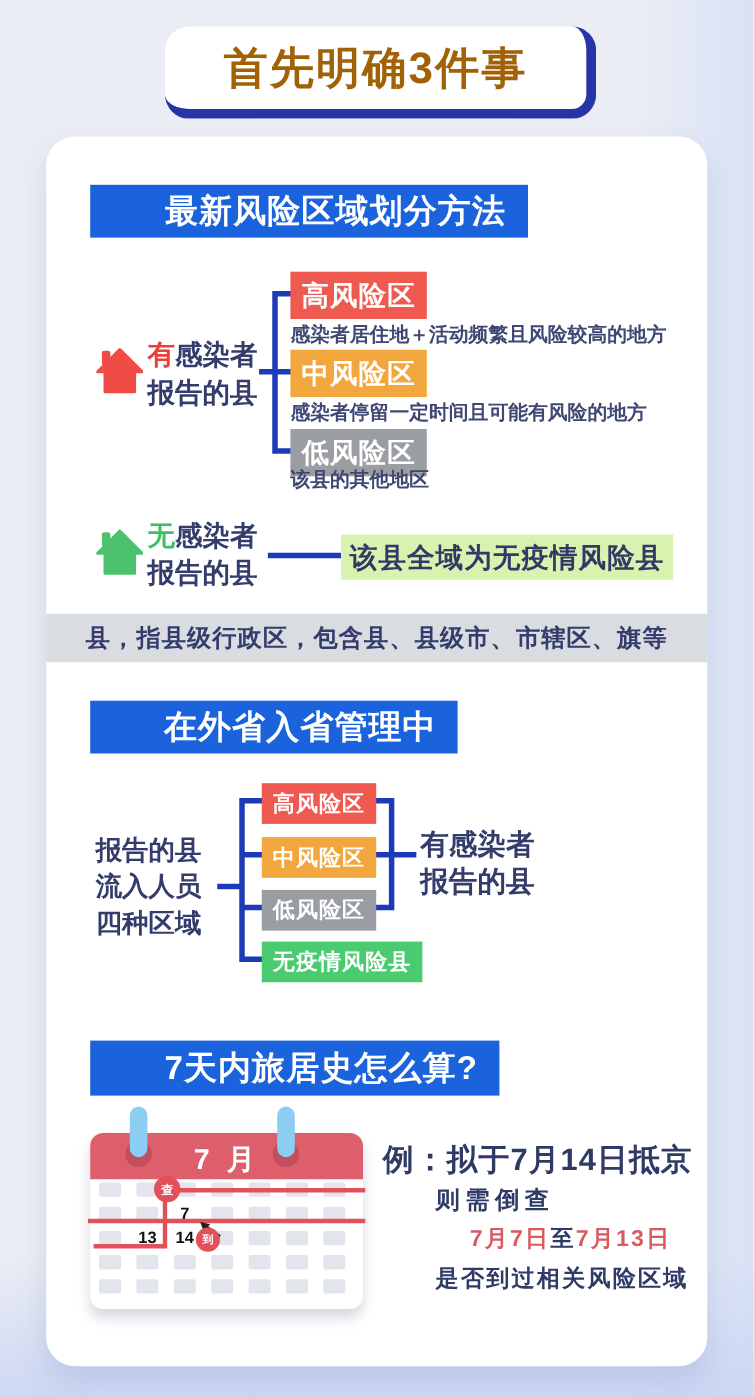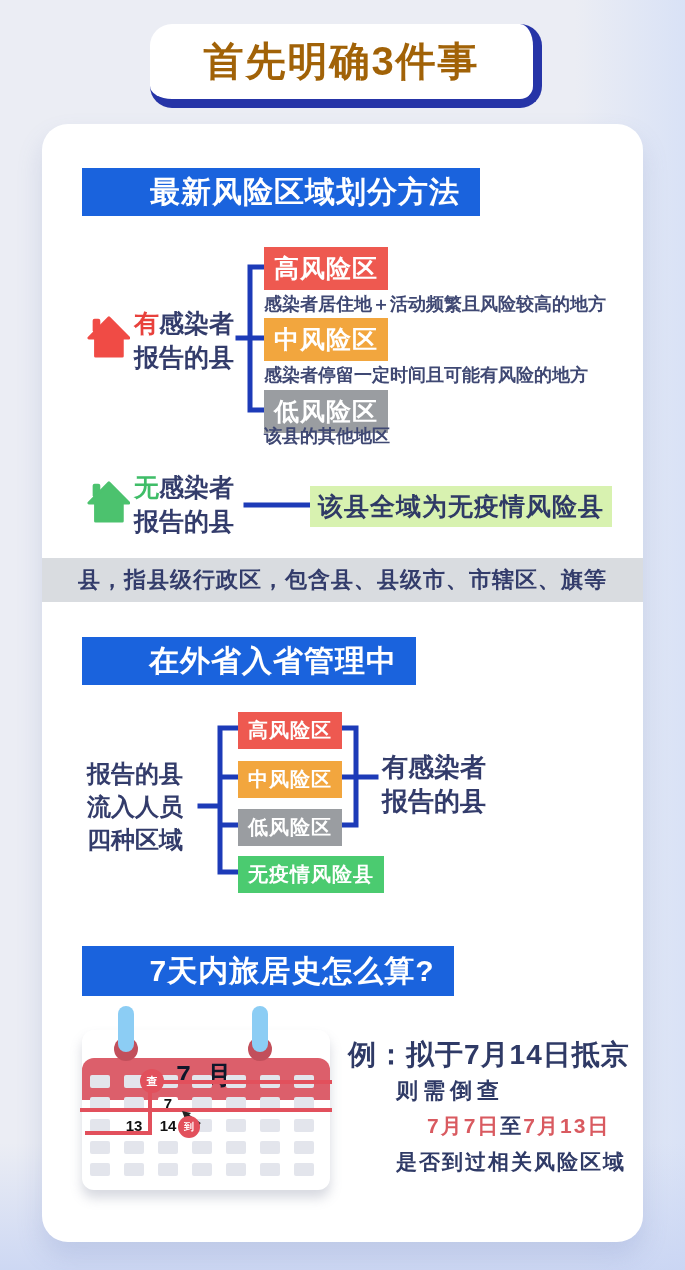--- a/index.html
+++ b/index.html
@@ -72,22 +72,22 @@
 
   .d2-left { left:72px; top:757px; width:126px; text-align:center;
     font-size:24px; font-weight:800; color:#333c6b; line-height:33px; }
   .d2-right { left:382px; top:750px; font-size:26px; font-weight:800; color:#333c6b; line-height:34px; }
 
   
   .calendar { left:78px; top:1002px; width:256px; height:196px; }
   .cal-panel { left:4px; top:28px; width:248px; height:160px; background:#fff;
     border-radius:12px; box-shadow:0 8px 12px rgba(110,120,145,.28); }
   .cal-header { left:4px; top:28px; width:248px; height:42px; background:#dc5f6b;
-    border-radius:12px 12px 0 0; display:flex; align-items:flex-start; justify-content:center;
-    color:#0f172a; font-size:26px; font-weight:900; letter-spacing:4px;margin-top:28px; }
+    border-radius:12px 12px 0 0; display:flex; align-items:flex-end; justify-content:center;
+    color:#ffffff; font-size:26px; font-weight:900; letter-spacing:4px; }
   .cal-ring { width:24px; height:24px; border-radius:50%; background:#c24f5b; top:35px; }
   .cal-clip { width:16px; height:46px; border-radius:8px; background:#8ccdf4; top:4px; }
   .cal-grid { left:12px; top:73px; display:grid;
     grid-template-columns:repeat(7,20px); grid-auto-rows:13px; column-gap:14px; row-gap:9px; }
   .cc { background:#e3e5ec; border-radius:2px; display:flex; align-items:center; justify-content:center; }
   .cc.num { background:#fff; color:#111; font-size:15px; font-weight:800; font-style:normal; overflow:visible; }
   .path-dot { border-radius:50%; background:#e2505c; color:#fff; font-weight:800;
     display:flex; align-items:center; justify-content:center; }
   .dot-start { left:62px; top:67px; width:24px; height:24px; font-size:11px; }
   .dot-end { left:100px; top:114px; width:22px; height:22px; font-size:10px; }

